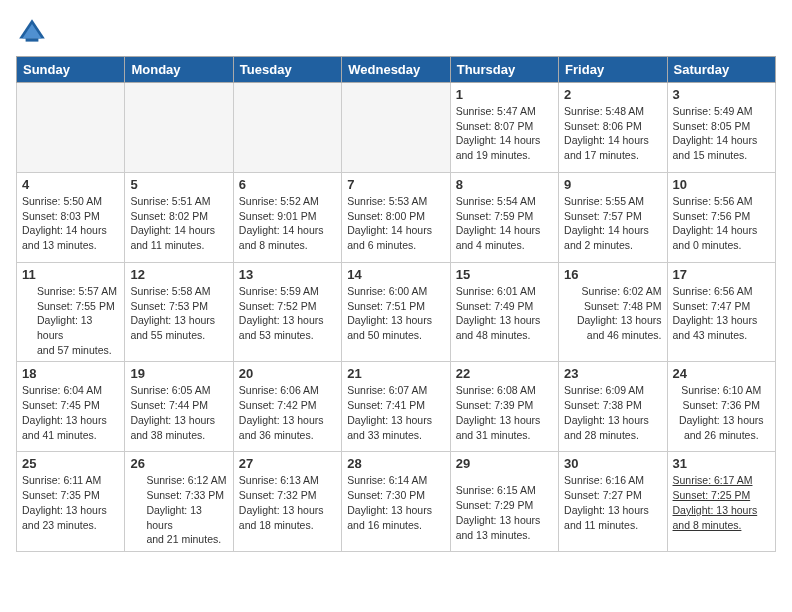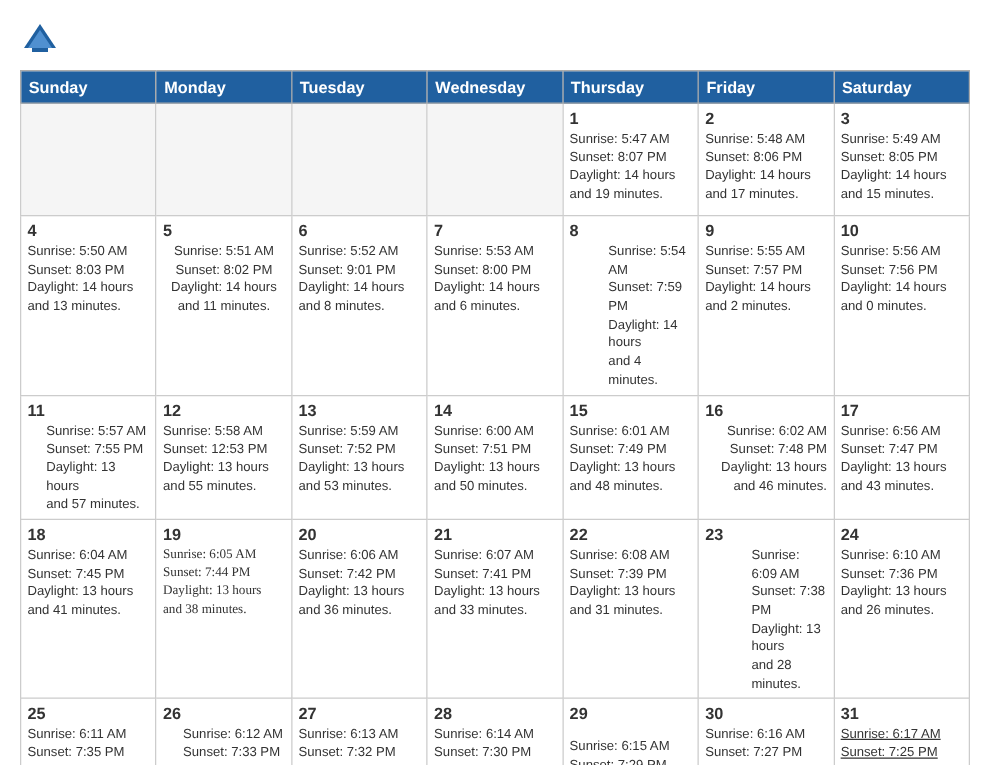--- a/index.html
+++ b/index.html
@@ -144,42 +144,42 @@
       <tr>
         <td>
           <div class="day-num">4</div>
           <div class="day-info" style="white-space: pre-line;">Sunrise: 5:50 AM
 Sunset: 8:03 PM
 Daylight: 14 hours
 and 13 minutes.</div>
         </td>
         <td>
           <div class="day-num">5</div>
-          <div class="day-info" style="white-space: pre-line; text-align: center;">Sunrise: 5:51 AM
+          <div class="day-info" style="white-space: pre-line;">Sunrise: 5:51 AM
 Sunset: 8:02 PM
 Daylight: 14 hours
 and 11 minutes.</div>
         </td>
         <td>
           <div class="day-num">6</div>
           <div class="day-info" style="white-space: pre-line;">Sunrise: 5:52 AM
 Sunset: 9:01 PM
 Daylight: 14 hours
 and 8 minutes.</div>
         </td>
         <td>
           <div class="day-num">7</div>
           <div class="day-info" style="white-space: pre-line;">Sunrise: 5:53 AM
 Sunset: 8:00 PM
 Daylight: 14 hours
 and 6 minutes.</div>
         </td>
         <td>
           <div class="day-num">8</div>
-          <div class="day-info" style="white-space: pre-line; margin-left: 31px;">Sunrise: 5:54 AM
+          <div class="day-info" style="white-space: pre-line;">Sunrise: 5:54 AM
 Sunset: 7:59 PM
 Daylight: 14 hours
 and 4 minutes.</div>
         </td>
         <td>
           <div class="day-num">9</div>
           <div class="day-info" style="white-space: pre-line;">Sunrise: 5:55 AM
 Sunset: 7:57 PM
 Daylight: 14 hours
 and 2 minutes.</div>
@@ -196,21 +196,21 @@
         <td>
           <div class="day-num">11</div>
           <div class="day-info" style="white-space: pre-line; margin-left: 15px;">Sunrise: 5:57 AM
 Sunset: 7:55 PM
 Daylight: 13 hours
 and 57 minutes.</div>
         </td>
         <td>
           <div class="day-num">12</div>
           <div class="day-info" style="white-space: pre-line;">Sunrise: 5:58 AM
-Sunset: 12:53 PM
+Sunset: 7:53 PM
 Daylight: 13 hours
 and 55 minutes.</div>
         </td>
         <td>
           <div class="day-num">13</div>
           <div class="day-info" style="white-space: pre-line;">Sunrise: 5:59 AM
 Sunset: 7:52 PM
 Daylight: 13 hours
 and 53 minutes.</div>
         </td>
@@ -246,21 +246,21 @@
       <tr>
         <td>
           <div class="day-num">18</div>
           <div class="day-info" style="white-space: pre-line;">Sunrise: 6:04 AM
 Sunset: 7:45 PM
 Daylight: 13 hours
 and 41 minutes.</div>
         </td>
         <td>
           <div class="day-num">19</div>
-          <div class="day-info" style="white-space: pre-line; font-family: Liberation Serif, serif;">Sunrise: 6:05 AM
+          <div class="day-info" style="white-space: pre-line;">Sunrise: 6:05 AM
 Sunset: 7:44 PM
 Daylight: 13 hours
 and 38 minutes.</div>
         </td>
         <td>
           <div class="day-num">20</div>
           <div class="day-info" style="white-space: pre-line;">Sunrise: 6:06 AM
 Sunset: 7:42 PM
 Daylight: 13 hours
 and 36 minutes.</div>
@@ -274,28 +274,28 @@
         </td>
         <td>
           <div class="day-num">22</div>
           <div class="day-info" style="white-space: pre-line;">Sunrise: 6:08 AM
 Sunset: 7:39 PM
 Daylight: 13 hours
 and 31 minutes.</div>
         </td>
         <td>
           <div class="day-num">23</div>
-          <div class="day-info" style="white-space: pre-line; margin-left: 37px;">Sunrise: 6:09 AM
+          <div class="day-info" style="white-space: pre-line;">Sunrise: 6:09 AM
 Sunset: 7:38 PM
 Daylight: 13 hours
 and 28 minutes.</div>
         </td>
         <td>
           <div class="day-num">24</div>
-          <div class="day-info" style="white-space: pre-line;">Sunrise: 6:10 AM
+          <div class="day-info" style="white-space: pre-line; text-align: center;">Sunrise: 6:10 AM
 Sunset: 7:36 PM
 Daylight: 13 hours
 and 26 minutes.</div>
         </td>
       </tr>
       <tr>
         <td>
           <div class="day-num">25</div>
           <div class="day-info" style="white-space: pre-line;">Sunrise: 6:11 AM
 Sunset: 7:35 PM

